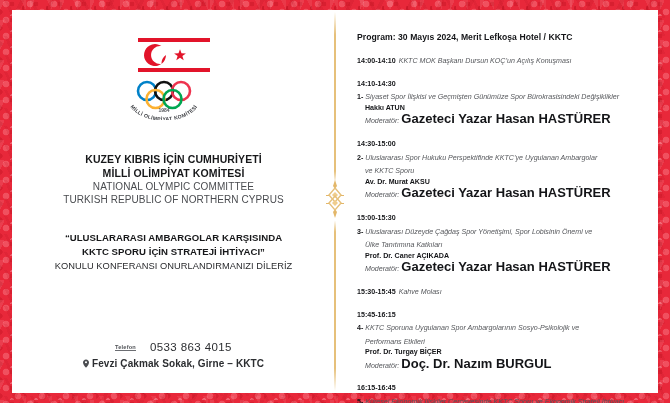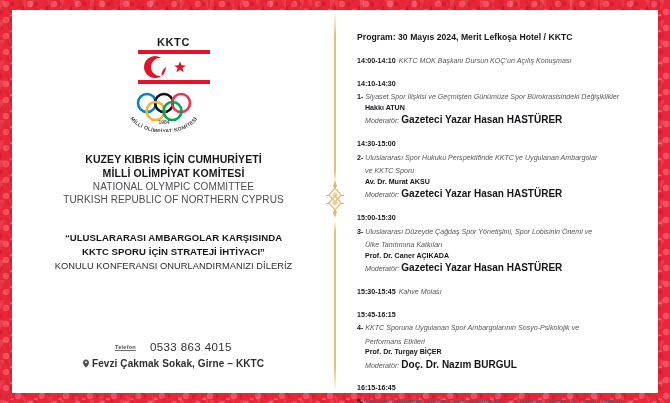--- a/index.html
+++ b/index.html
@@ -255,39 +255,38 @@
     line-height: 10.6px;
     white-space: nowrap;
   }
   .t-mod-label {
     font-size: 7.1px;
     font-style: italic;
     font-weight: 400;
     color: #55575b;
   }
   .t-mod-name {
-    font-size: 10px;
+    font-size: 13px;
     font-weight: 700;
     color: #141518;
     margin-left: 2px;
   }
 </style>
 </head>
 <body>
 
 <div class="invitation">
 
   <div class="border-frame"></div>
 
   <div class="card-inner">
 
     <div class="left-panel">
 
       <div class="logo-block">
-        <div class="logo-kktc-word">KKTC</div>
         <div class="flag-box">
           <svg viewBox="0 0 72 34" width="72" height="34" xmlns="http://www.w3.org/2000/svg">
             <rect x="0" y="0" width="72" height="4" fill="#e2142a"></rect>
             <rect x="0" y="30" width="72" height="4" fill="#e2142a"></rect>
             <path d="M34 17 a11 11 0 1 1 -4.6 -8.9 a9 9 0 1 0 0 17.8 a11 11 0 0 1 4.6 -8.9 z" fill="#e2142a" transform="translate(-6,0)"></path>
             <path d="M42 11.2 l1.5 4.1 l4.4 0.1 l-3.5 2.6 l1.3 4.2 l-3.7 -2.5 l-3.7 2.5 l1.3 -4.2 l-3.5 -2.6 l4.4 -0.1 z" fill="#e2142a"></path>
           </svg>
         </div>
         <div style="margin-top:2px;">
           <svg viewBox="0 0 92 42" width="92" height="42" xmlns="http://www.w3.org/2000/svg">

